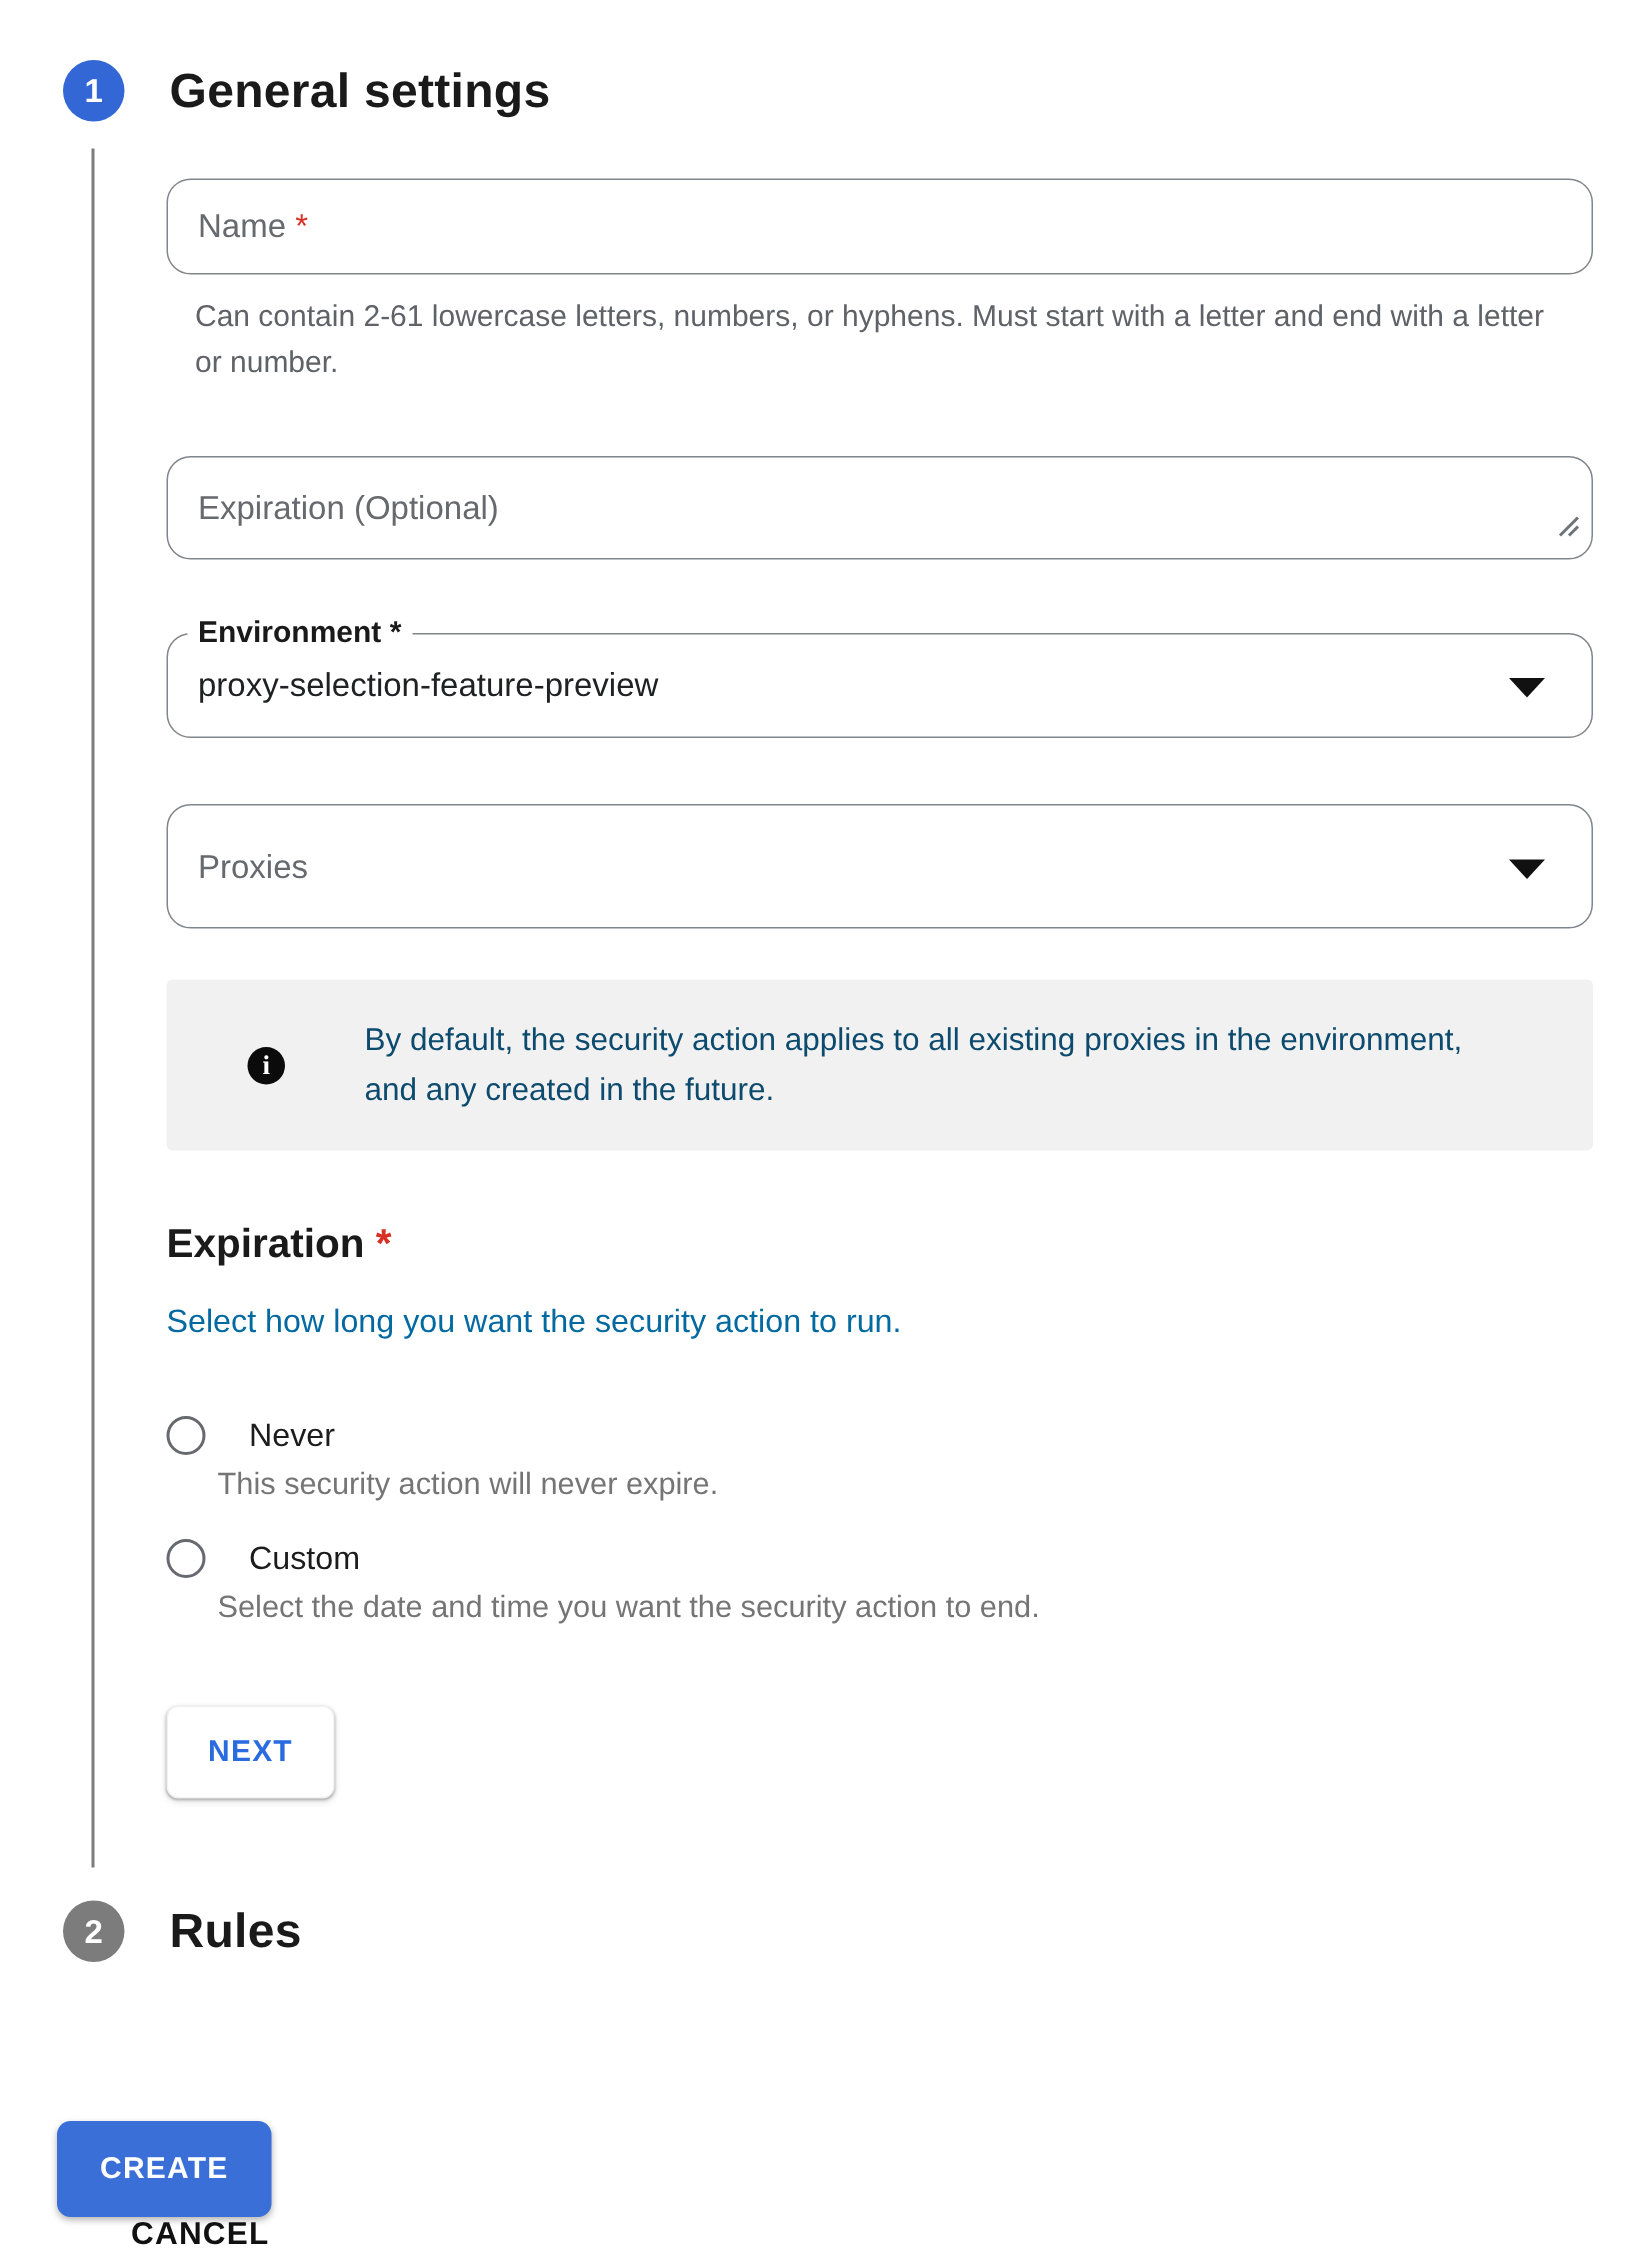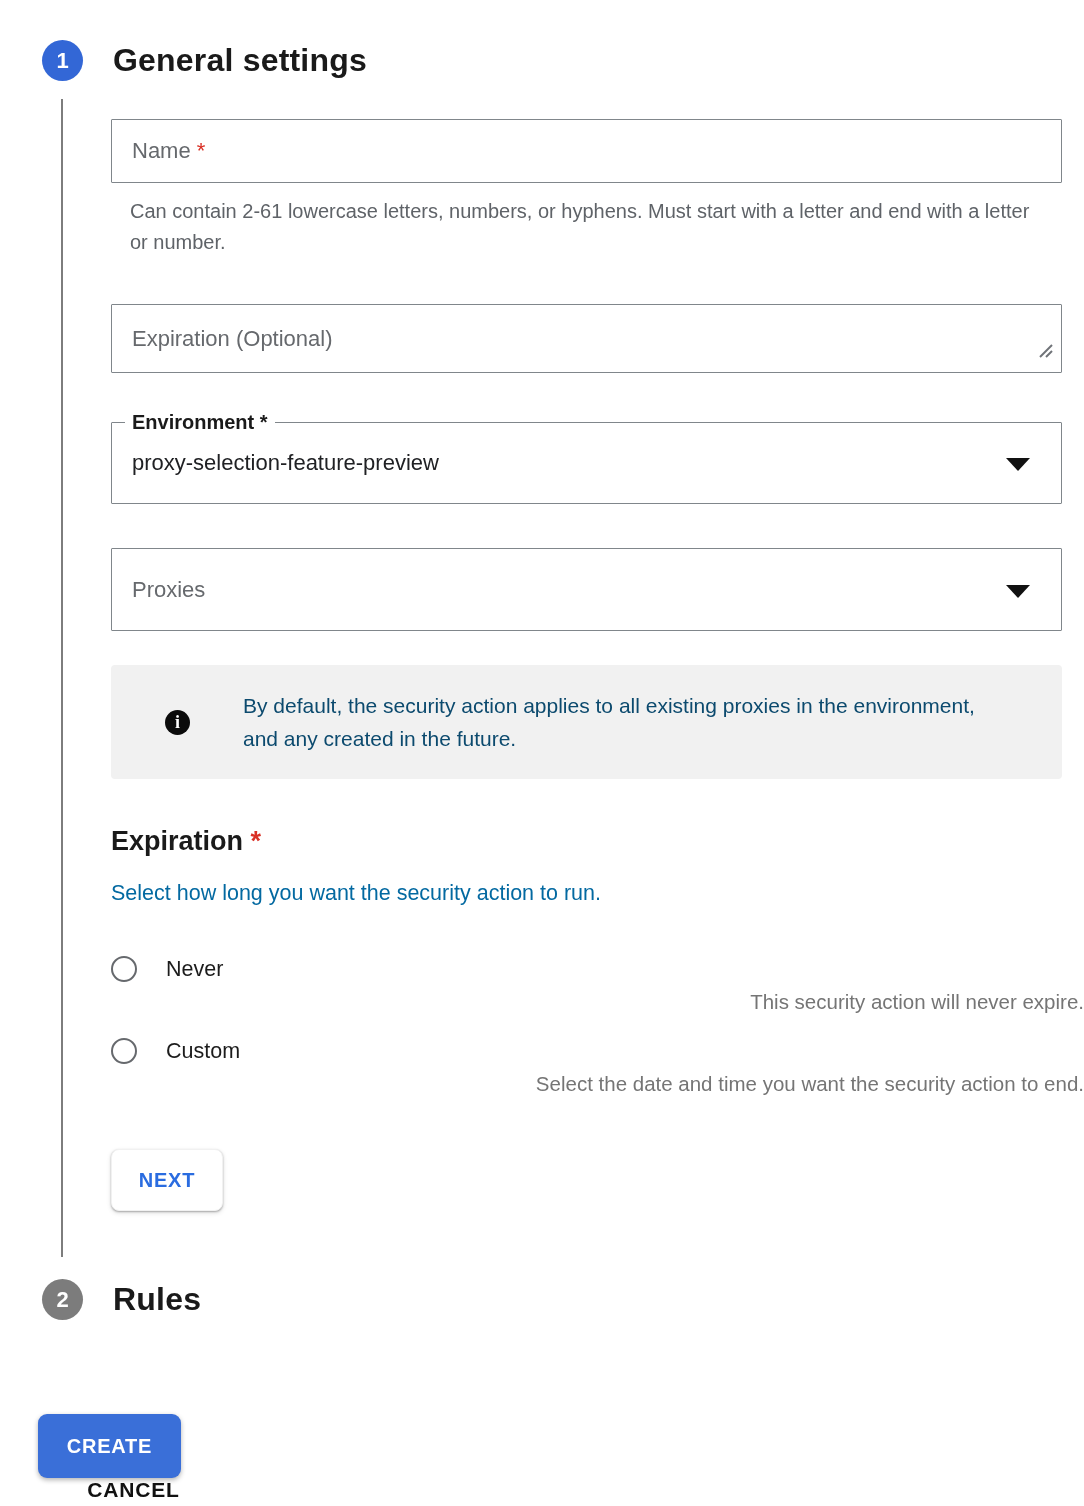--- a/index.html
+++ b/index.html
@@ -26,38 +26,38 @@
   
   .step-body {
     margin-left: 61px;
     margin-top: 18px;
     border-left: 2px solid #7d7d7d;
     padding: 20px 0 46px 48px;
   }
 
   
   .field {
-    width: 951px; border: 1.5px solid #80868b; border-radius: 1px;
+    width: 951px; border: 1.5px solid #80868b; border-radius: 16px;
     background: #ffffff; position: relative;
     display: flex; align-items: center;
     padding: 12px 20px;
     font-size: 22px;
   }
   .placeholder { color: #66696d; }
   .req-red { color: #d93025; }
   .name-box { height: 64px; }
   .helper-text {
     margin: 13px 0 0 19px; width: 905px;
     font-size: 20px; line-height: 31px; color: #5f6368;
   }
   .desc-box { margin-top: 46px; height: 69px; }
   .resize-handle { position: absolute; right: 7px; bottom: 7px; }
 
   
-  .select-box { height: 82px; cursor: pointer; }
+  .select-box { height: 70px; cursor: pointer; }
   .env-box { margin-top: 49px; }
   .notch-label {
     position: absolute; top: -14px; left: 13px;
     background: #ffffff; padding: 0 7px;
     font-size: 20px; font-weight: 700; color: #1a1a1a;
     line-height: 26px;
   }
   .select-value { font-size: 22px; color: #202124; }
   .proxies-box { margin-top: 44px; height: 83px; }
   .dropdown-arrow {
@@ -91,21 +91,21 @@
   .section-label { margin-top: 47px; font-size: 27px; font-weight: 700; color: #1a1a1a; }
   .section-help  { margin-top: 24px; font-size: 21.5px; color: #0369a1; }
 
   .radio-row { display: flex; align-items: center; margin-top: 24px; cursor: pointer; gap: 10px; }
   .radio-row.first { margin-top: 50px; }
   .radio-circle {
     width: 26px; height: 26px; border-radius: 50%; flex: none;
     border: 2.5px solid #66696d; background: #ffffff;
   }
   .radio-label { margin-left: 19px; font-size: 21.5px; color: #1c1c1c; }
-  .radio-desc  { margin: 8px 0 0 34px; font-size: 20.5px; color: #757575; text-align: right; }
+  .radio-desc  { margin: 8px 0 0 34px; font-size: 20.5px; color: #757575; }
 
   
   .next-button {
     margin-top: 53px; width: 112px; height: 62px;
     background: #ffffff; border: 1px solid #f1f1f1; border-radius: 8px;
     box-shadow: 0 1px 2px rgba(0,0,0,0.28), 0 2px 5px rgba(0,0,0,0.12);
     color: #2a6ce0; font-size: 20px; font-weight: 700; letter-spacing: 0.8px;
     display: flex; align-items: center; justify-content: center;
     cursor: pointer; font-family: "Liberation Sans", sans-serif;
   }

